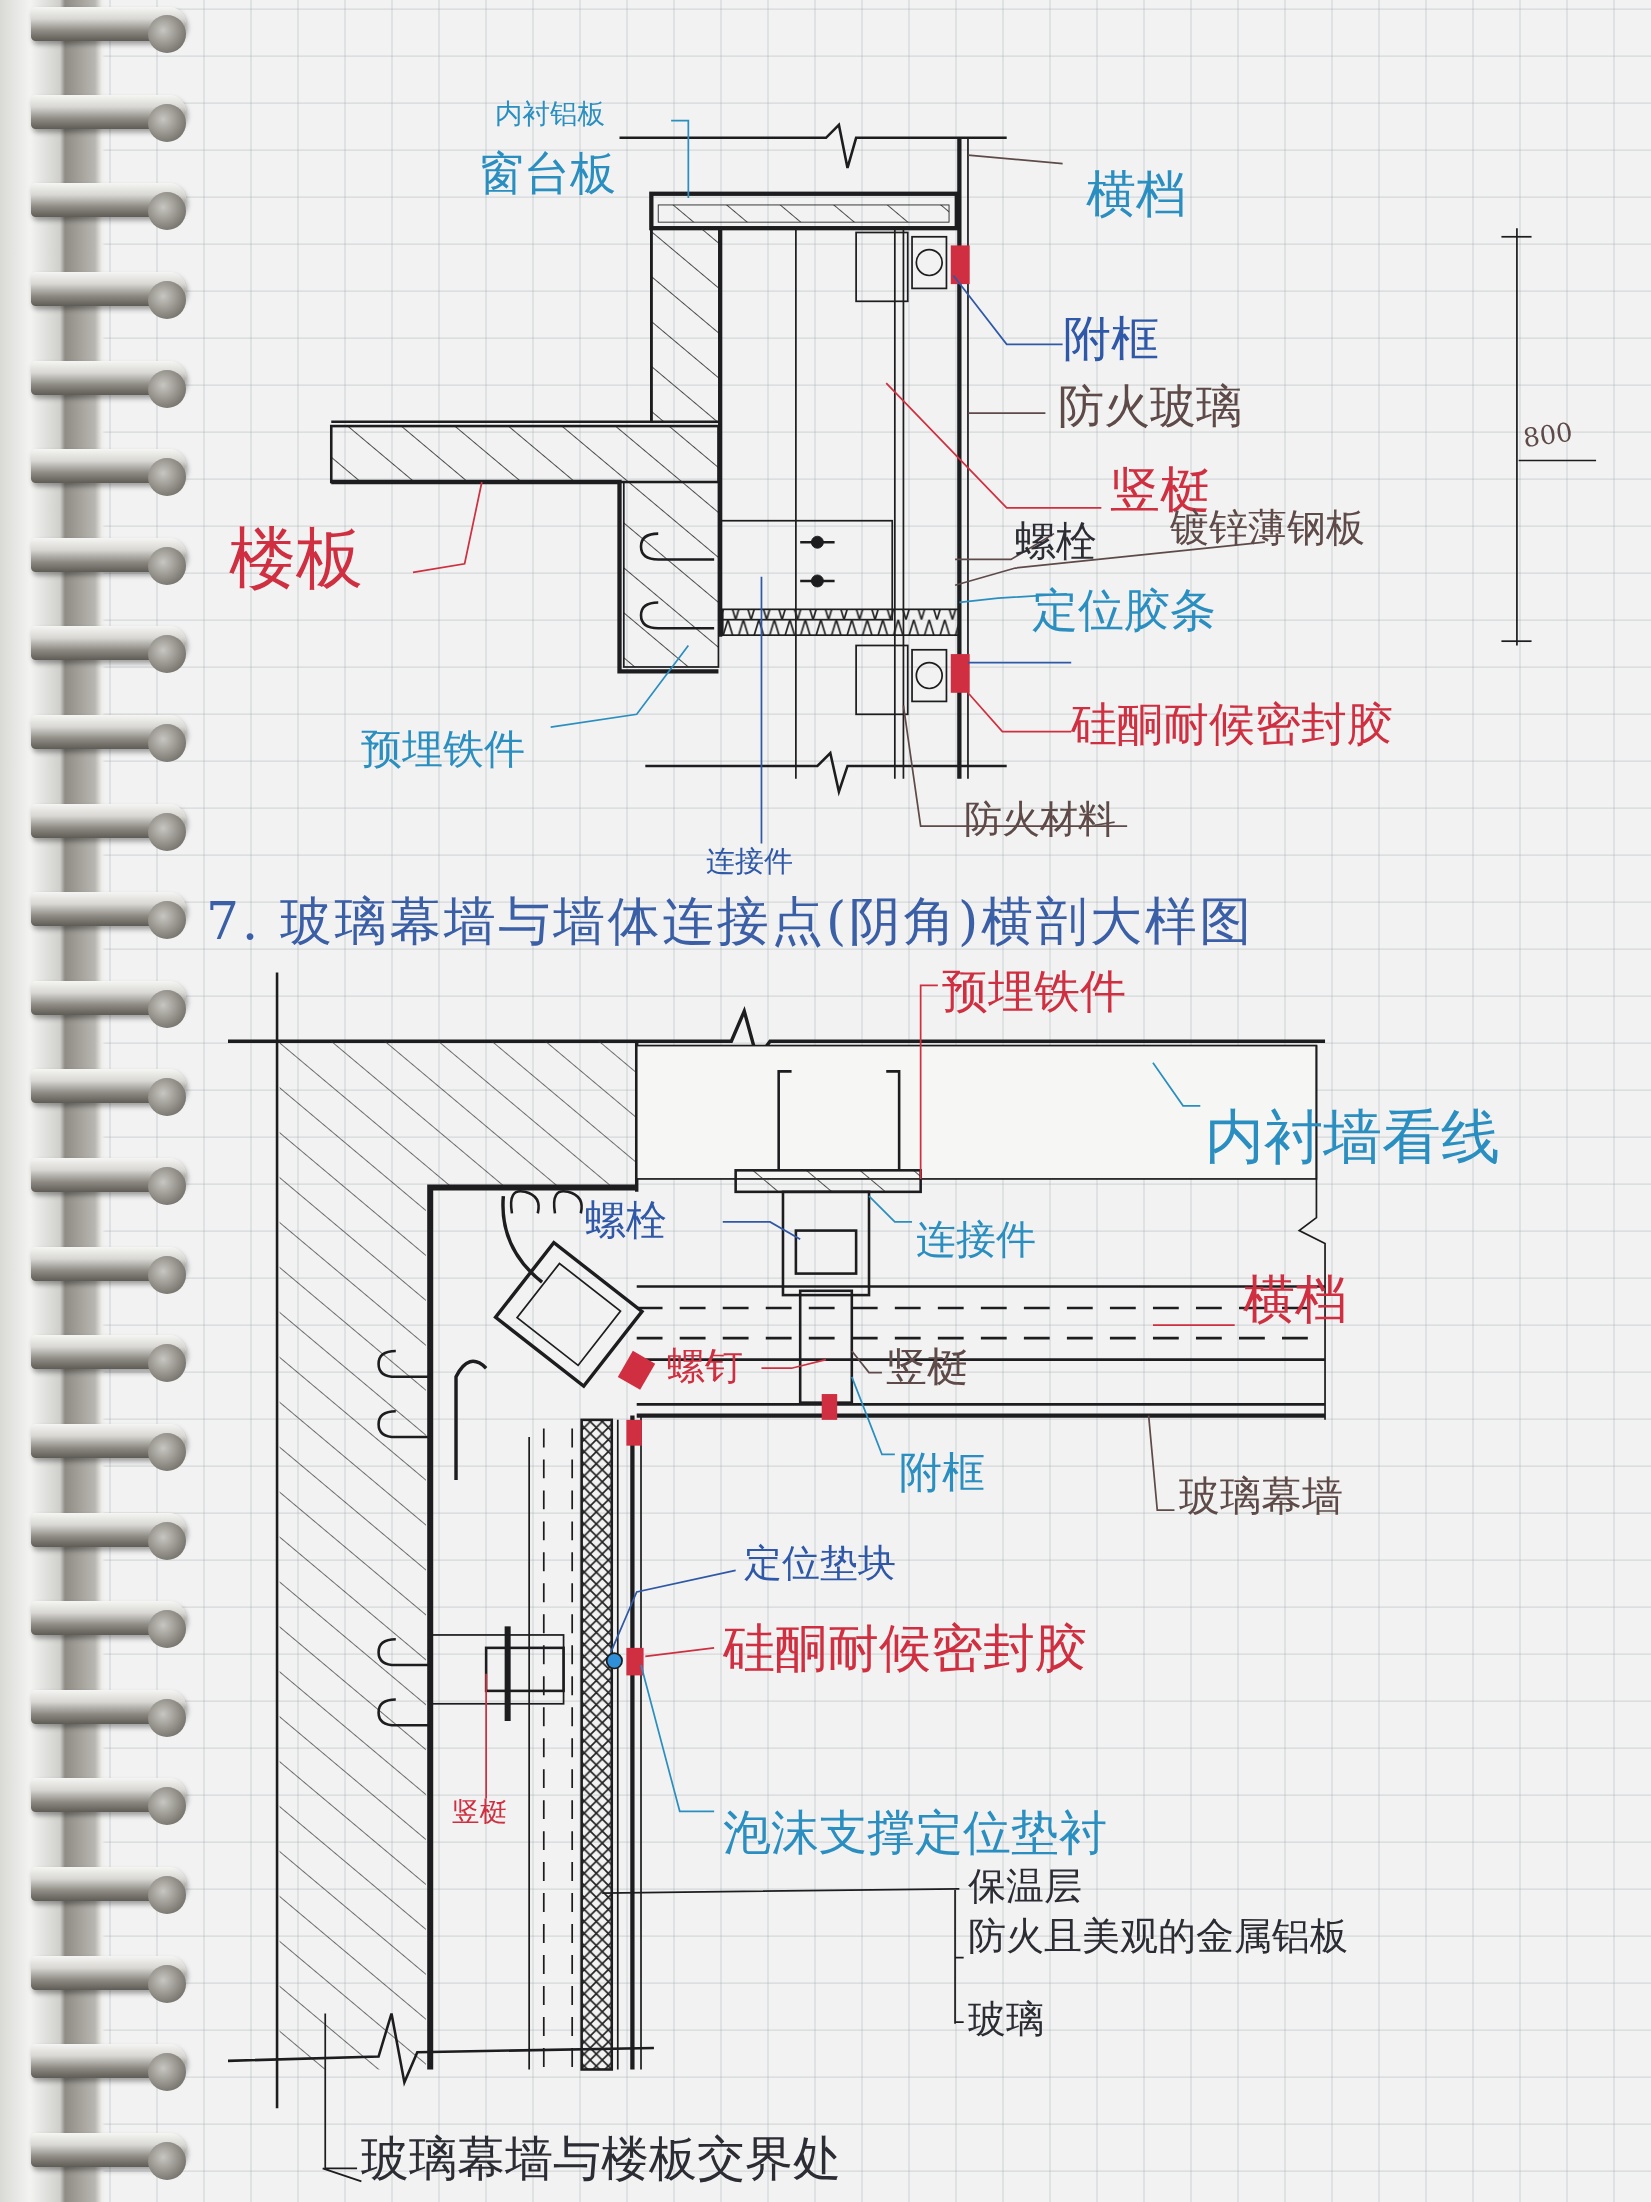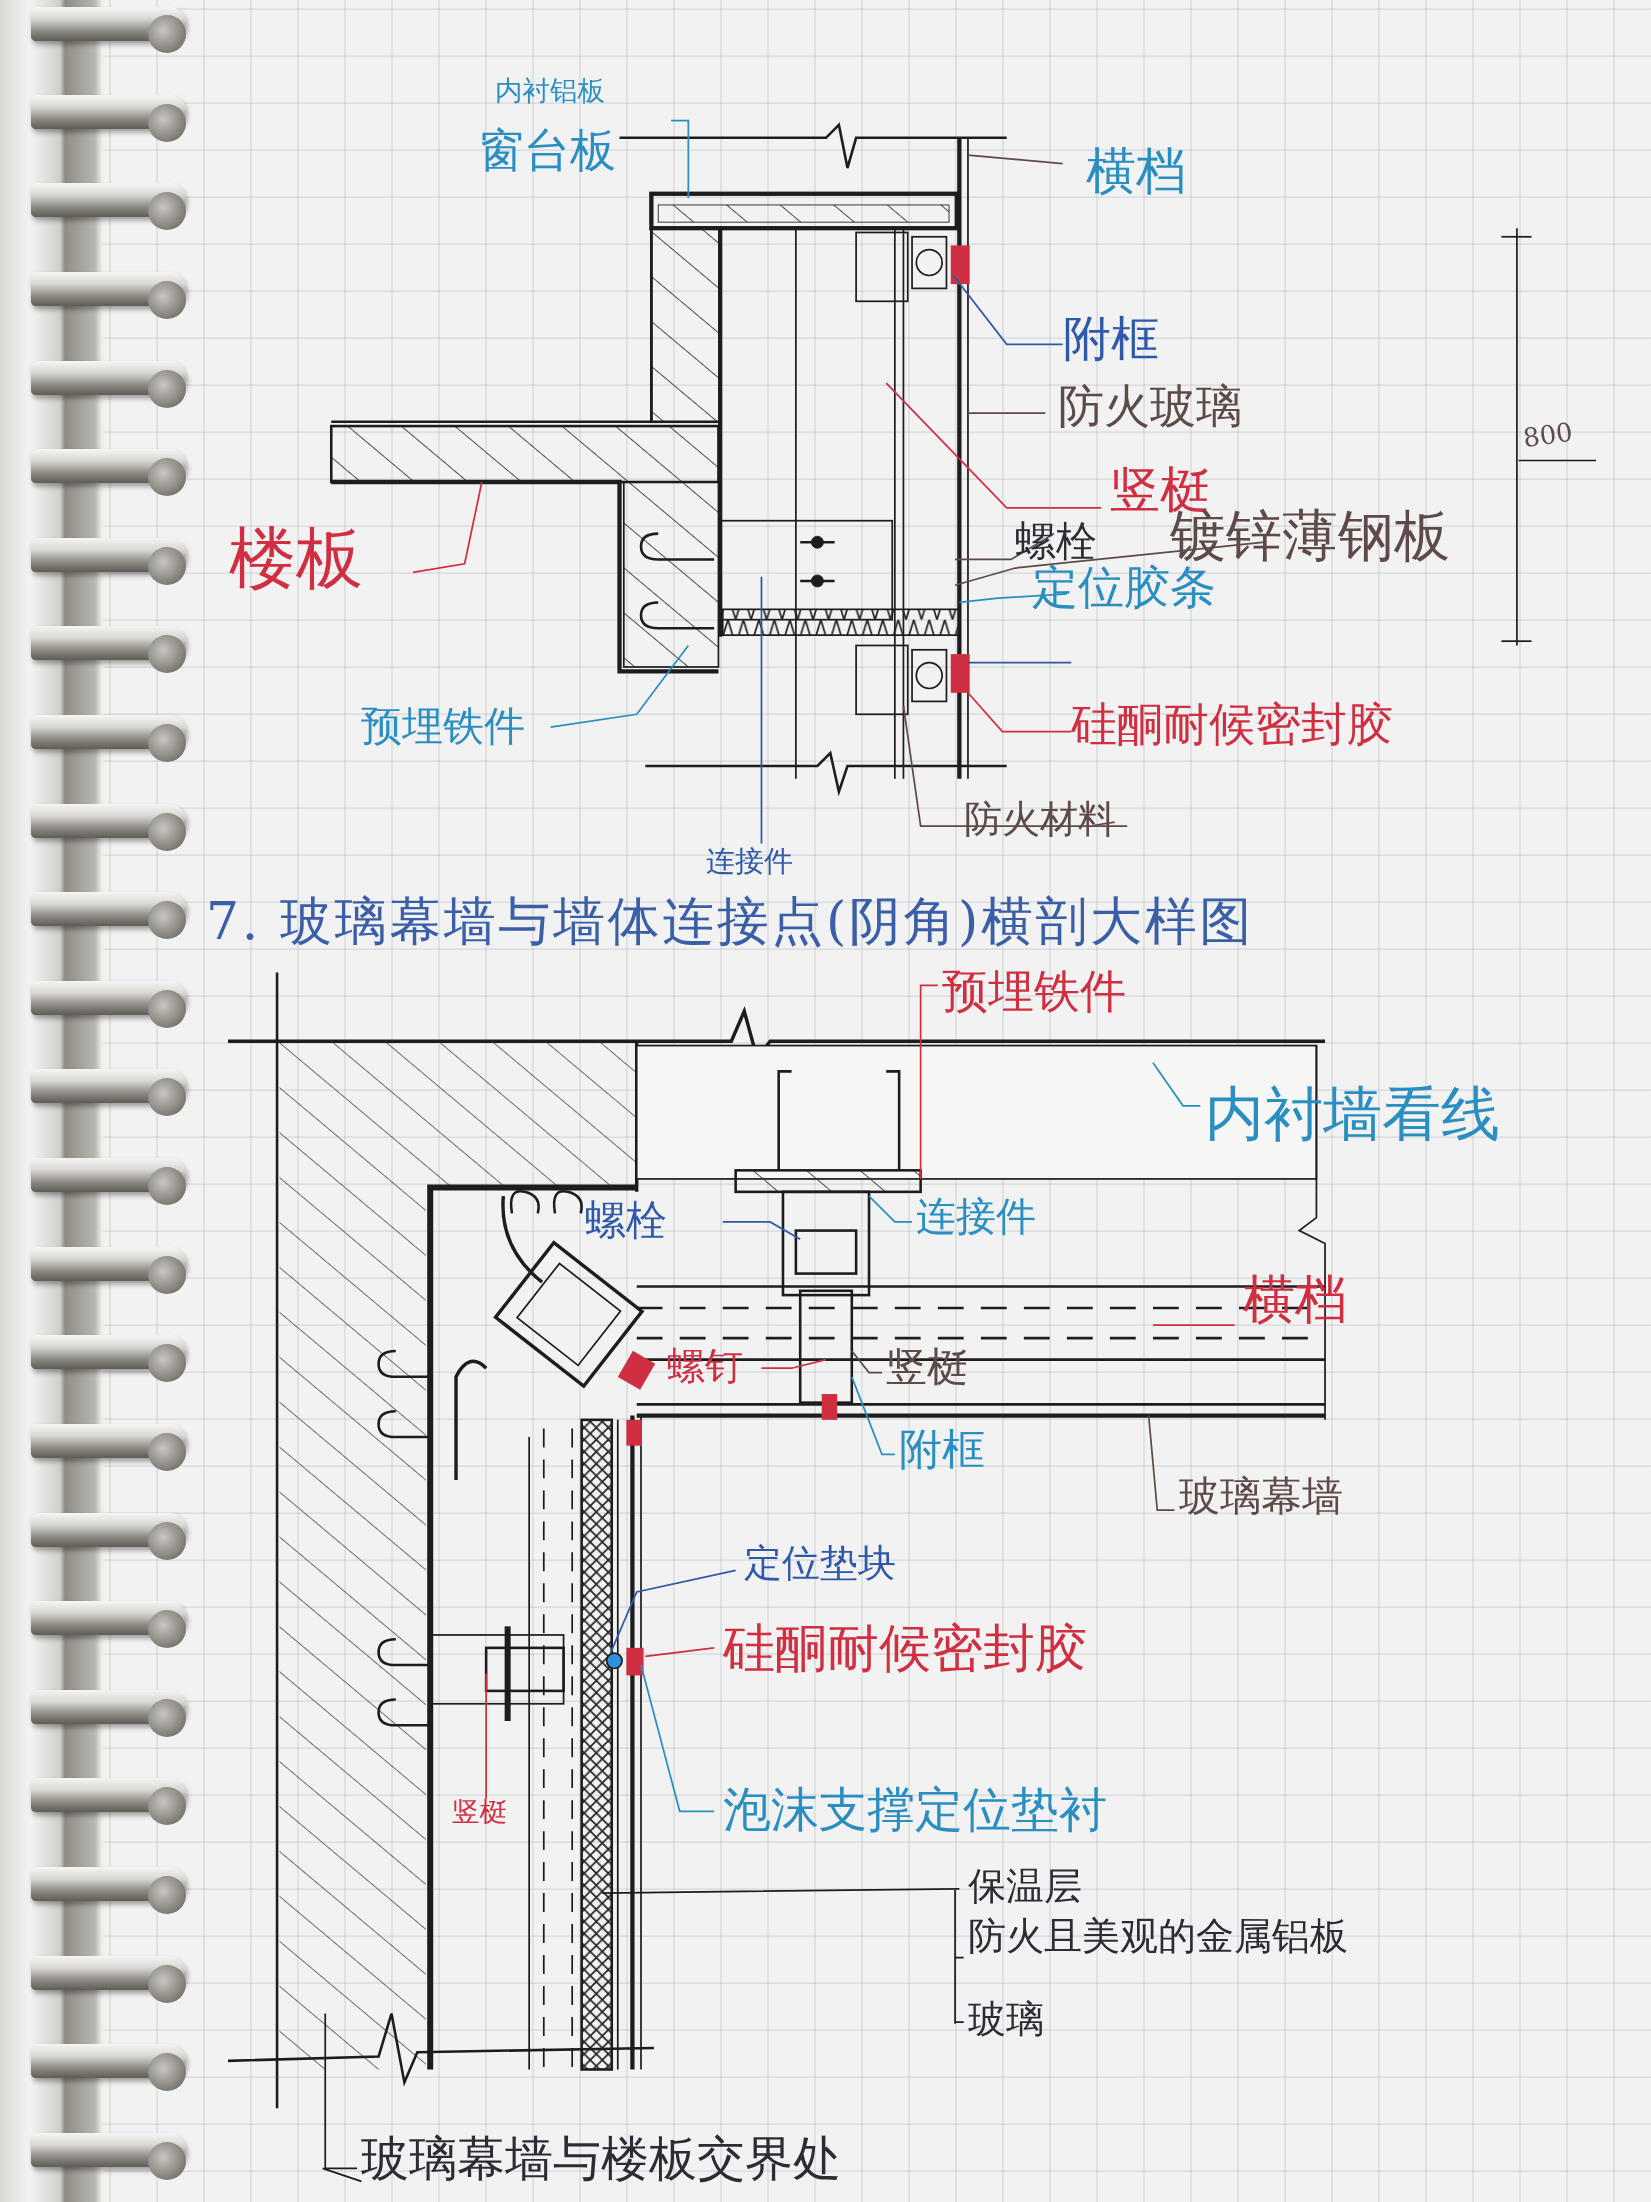--- a/index.html
+++ b/index.html
@@ -12,21 +12,21 @@
     background-size:47px 47px;background-position:15.5px 8.6px;}
   #binder{position:absolute;left:0;top:0;width:198px;height:2203px;
     background:linear-gradient(to right,#d9d9d6 0,#f3f3f1 30px,#cfcfcc 60px,#8f8c85 65px,#b9b7b1 95px,#eeeeec 102px,transparent 105px);}
   .ring{position:absolute;left:31px;width:155px;height:34px;border-radius:6.9px 26px 26px 6.9px;
     background:linear-gradient(to bottom,#f5f5f3 0,#d8d7d3 35%,#8e8b84 70%,#5f5c56 100%);
     box-shadow:1.7px 3.4px 5.2px rgba(0,0,0,0.35);}
   .ring::after{content:"";position:absolute;right:0;top:8.6px;width:38px;height:38px;border-radius:50%;
     background:radial-gradient(circle at 40% 40%,#c8c6c0,#5d5a53);}
   svg#drawing{position:absolute;left:0;top:0;}
   .lbl{position:absolute;white-space:nowrap;line-height:1;font-family:"DejaVu Serif",serif;}
-  .blue{color:#2f58a8;} .cyan{color:#2a8fc0;} .red{color:#cf2f40;} .brown{color:#5e4a48;} .dark{color:#2c2c34;}
+  .blue{color:#2f58a8;} .cyan{color:#2a8fc0;margin-top:23px;} .red{color:#cf2f40;} .brown{color:#5e4a48;} .dark{color:#2c2c34;}
   .title{font-size:53px;color:#3b5fa6;letter-spacing:5.2px;}
 </style>
 </head>
 <body>
 
 <div id="page">
 
   <div id="binder">
     <div class="ring" style="top:6.9px"></div>
     <div class="ring" style="top:95px"></div>
@@ -212,21 +212,21 @@
     </g>
   </svg>
 
   <div class="lbl cyan" style="left:495px;top:77px;font-size:27.5px">内衬铝板</div>
   <div class="lbl cyan" style="left:478px;top:127px;font-size:46px">窗台板</div>
   <div class="lbl cyan" style="left:1086px;top:146px;font-size:50px">横档</div>
   <div class="lbl blue" style="left:1063px;top:314px;font-size:48px">附框</div>
   <div class="lbl brown" style="left:1058px;top:383px;font-size:46px">防火玻璃</div>
   <div class="lbl red" style="left:1110px;top:465px;font-size:50px">竖梃</div>
   <div class="lbl dark" style="left:1015px;top:521px;font-size:41px">螺栓</div>
-  <div class="lbl brown" style="left:1170px;top:508px;font-size:56px">镀锌薄钢板</div>
+  <div class="lbl brown" style="left:1170px;top:508px;font-size:39px">镀锌薄钢板</div>
   <div class="lbl cyan" style="left:1032px;top:564px;font-size:46px">定位胶条</div>
   <div class="lbl red" style="left:1071px;top:701px;font-size:46px">硅酮耐候密封胶</div>
   <div class="lbl brown" style="left:964px;top:800px;font-size:38px">防火材料</div>
   <div class="lbl red" style="left:229px;top:525px;font-size:67px">楼板</div>
   <div class="lbl cyan" style="left:361px;top:706px;font-size:41px">预埋铁件</div>
   <div class="lbl blue" style="left:706px;top:847px;font-size:29px">连接件</div>
   <div class="lbl brown" style="left:1523px;top:422px;font-size:26px;transform:rotate(-8deg)">800</div>
 
   <div class="lbl title" style="left:206px;top:895px;font-size:52px;letter-spacing:2.6px">7. 玻璃幕墙与墙体连接点(阴角)横剖大样图</div>
   <div class="lbl red" style="left:942px;top:968px;font-size:46px">预埋铁件</div>

